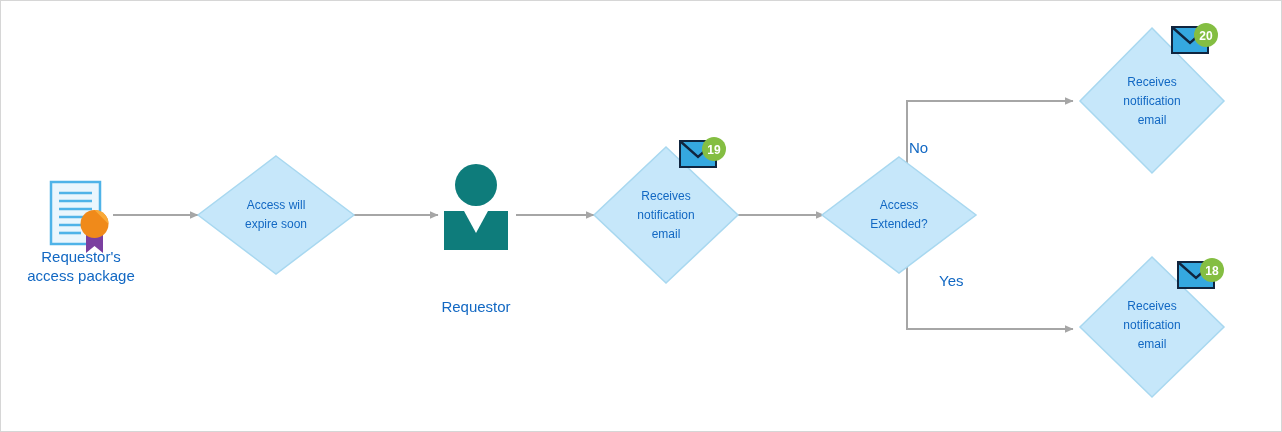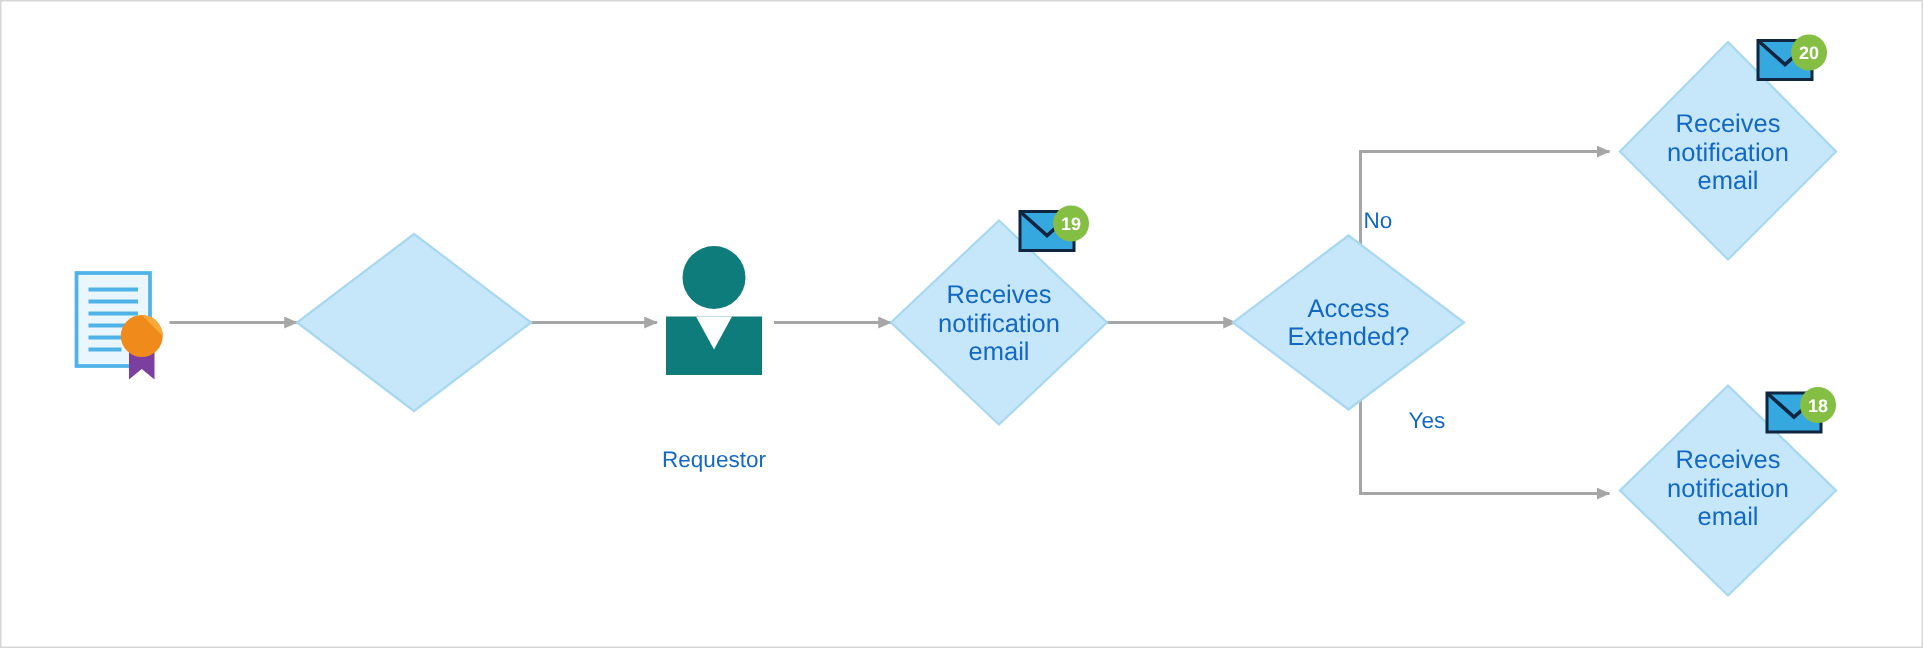--- a/index.html
+++ b/index.html
@@ -24,21 +24,21 @@
     position: absolute;
     left: 0;
     top: 0;
     width: 1282px;
     height: 432px;
   }
   .node-label {
     position: absolute;
     text-align: center;
     color: #1268C3;
-    font-size: 17px;
+    font-size: 12px;
     line-height: 19px;
     font-family: "Liberation Sans", "DejaVu Sans", sans-serif;
     pointer-events: none;
     white-space: pre-line;
   }
   .branch-label {
     position: absolute;
     color: #1268C3;
     font-size: 15px;
     line-height: 18px;
@@ -144,21 +144,25 @@
       <polygon points="1151,256 1223,326 1151,396 1079,326" fill="#C6E7FA" stroke="#A8D8F0" stroke-width="1.5"></polygon>
     </g>
     <g>
       <rect x="1177" y="261" width="36" height="26" fill="#35A8E0" stroke="#10253F" stroke-width="2"></rect>
       <path d="M1177,261 L1195,277 L1213,261" fill="none" stroke="#10253F" stroke-width="2.4"></path>
       <circle cx="1211" cy="269" r="12" fill="#84BE42"></circle>
       <text class="badge-num" x="1211" y="273.5" text-anchor="middle">18</text>
     </g>
   </svg>
 
+  <div class="icon-label" style="left:0px; top:246px; width:160px;">Requestor's
+access package</div>
 
+  <div class="node-label" style="left:197px; top:195px; width:156px;">Access will
+expire soon</div>
 
   <div class="icon-label" style="left:395px; top:256px; width:160px;margin-top:40px;">Requestor</div>
 
   <div class="node-label" style="left:593px; top:186px; width:144px;">Receives
 notification
 email</div>
 
   <div class="node-label" style="left:821px; top:195px; width:154px;">Access
 Extended?</div>
 

